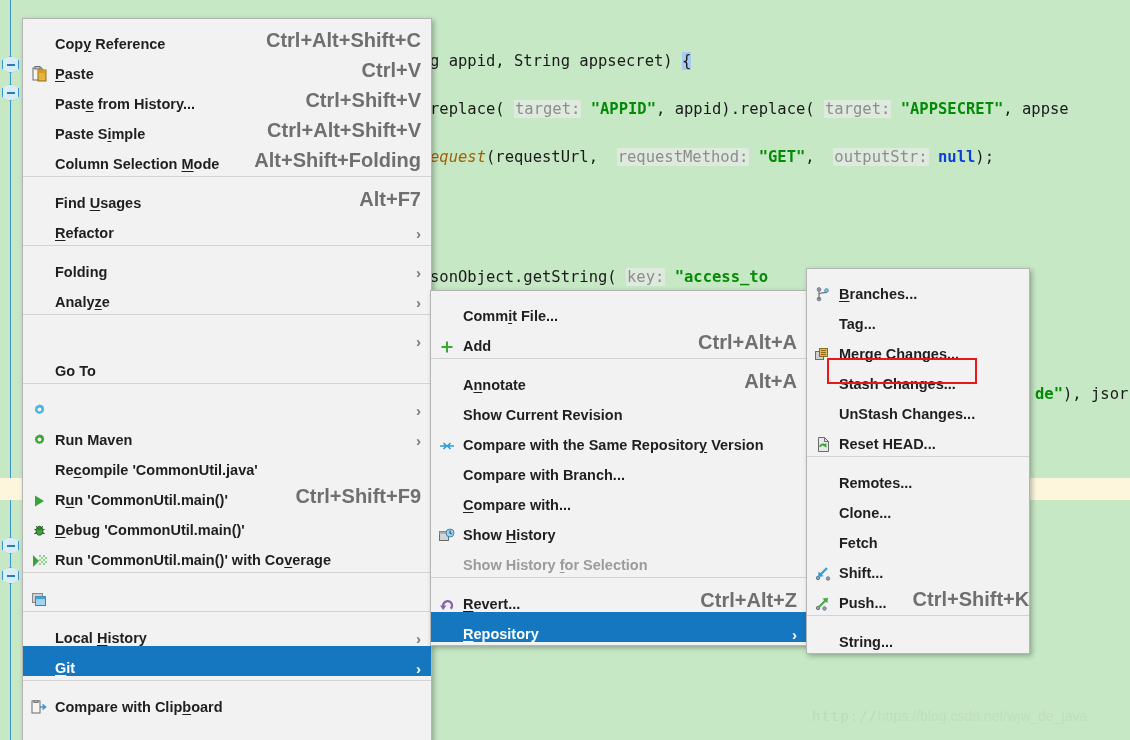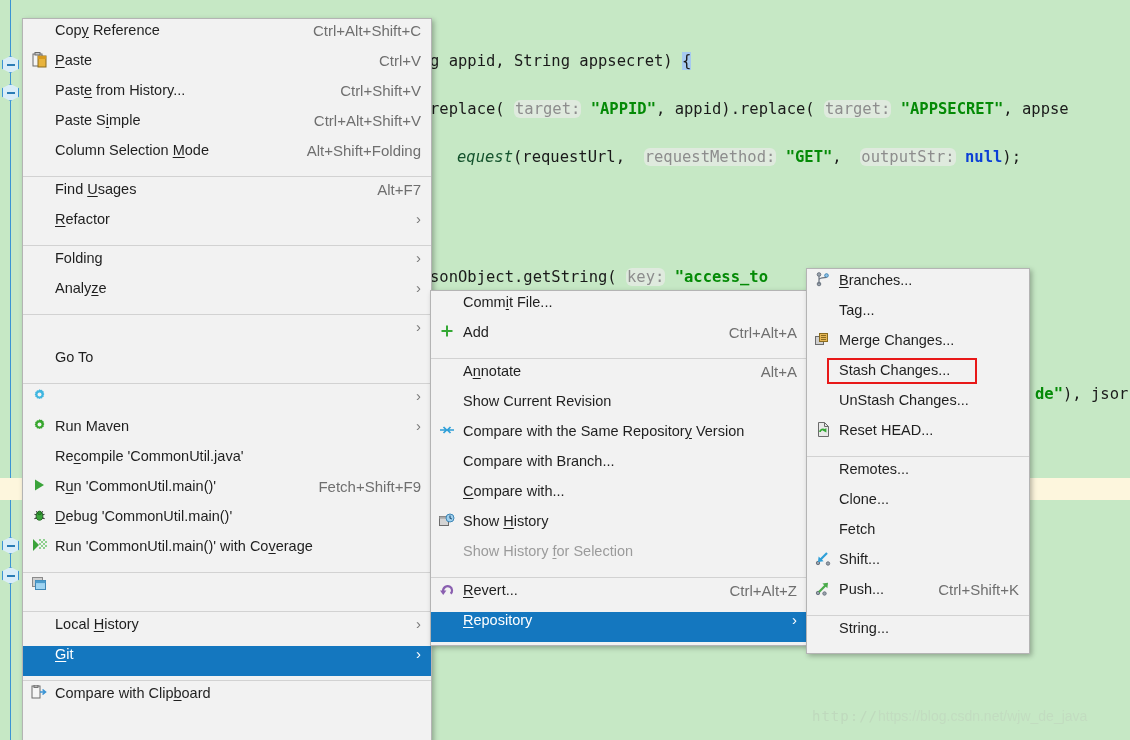--- a/index.html
+++ b/index.html
@@ -44,22 +44,22 @@
   }
   .cl-line {
     position: absolute;
     font-family: "DejaVu Sans Mono", monospace;
     font-size: 15.5px;
     white-space: pre;
     color: #1a1a1a;
   }
   .kw { color: #0b3fd6; font-weight: bold; }
   .str { color: #048a06; font-weight: bold; }
-  .hintbg { background: #dfeade; color: #8d8d8d; font-weight: normal; border-radius: 6px; padding: 0 1px;}
-  .ital { font-style: italic; color: #14532d; margin-left: 27px; }
+  .hintbg { background: #dfeade; color: #8d8d8d; font-weight: normal; border-radius: 0; padding: 0 1px;}
+  .ital { font-style: italic; color: #a16207; }
   .cmt { color: #8b8b8b; font-style: italic; font-weight: bold; }
   .caret-sel { background: #a6caf0; }
   .doc-hl { background: #f5eec8; }
 
   #watermark {
     position: absolute; left: 812px; top: 708px;
     font-family: "DejaVu Sans Mono", monospace;
     font-size: 14px;
     color: #bfd9bd;
     letter-spacing: 1px;
@@ -77,36 +77,37 @@
     background: #f2f2f2;
     border: 1px solid #b4b4b4;
     box-shadow: 2px 2px 5px rgba(0,0,0,0.28);
     padding: 3px 0;
     font-size: 14.5px;
     color: #1f1f1f;
   }
   .mi {
     position: relative;
     display: flex;
-    align-items: flex-start;
+    align-items: flex-end;
     height: 30px;
     padding: 0 10px 0 0;
     white-space: nowrap;
     cursor: default;
+    font-weight: bold;
   }
   .mi .ico {
     width: 28px; min-width: 28px;
     display: flex; align-items: center; justify-content: center;
     margin-left: 2px;
   }
   .mi .lbl { flex: 1; padding-left: 2px; }
   .mi .acc {
     color: #6f6f6f;
     padding-left: 26px;
-    font-size: 15px;
+    font-size: 20px;
   }
   .mi .arrow {
     color: #7a7a7a;
     font-size: 15px;
     padding-left: 14px;
     line-height: 1;
   }
   .mi.sel { background: #1477bf; color: #ffffff; }
   .mi.sel .acc, .mi.sel .arrow { color: #ffffff; }
   .mi.disabled { color: #9b9b9b; }
@@ -284,21 +285,21 @@
     <span class="acc"></span>
   </div>
 
   <div class="mi">
     <span class="ico">
       <svg width="14" height="14" viewBox="0 0 14 14">
           <polygon points="3,1.5 12,7 3,12.5" fill="#3aa33a"></polygon>
         </svg>
     </span>
     <span class="lbl">R<span class="u">u</span>n 'CommonUtil.main()'</span>
-    <span class="acc">Fetch+Shift+F9</span>
+    <span class="acc">Ctrl+Shift+F9</span>
   </div>
 
   <div class="mi">
     <span class="ico">
       <svg width="15" height="15" viewBox="0 0 16 16">
         <ellipse cx="8" cy="8.6" rx="3.6" ry="4.4" fill="#3aa33a" stroke="#1f6b1f"></ellipse>
         <path d="M2.6 6.5L5 7.6M13.4 6.5L11 7.6M2.6 11.5L5 10.4M13.4 11.5L11 10.4M4.4 3.6l1.6 1.6M11.6 3.6l-1.6 1.6" stroke="#2c2c2c" stroke-width="1.1" fill="none"></path>
         <ellipse cx="8" cy="5.2" rx="2.1" ry="1.8" fill="#2f8f2f" stroke="#1f6b1f"></ellipse>
       </svg>
     </span>

